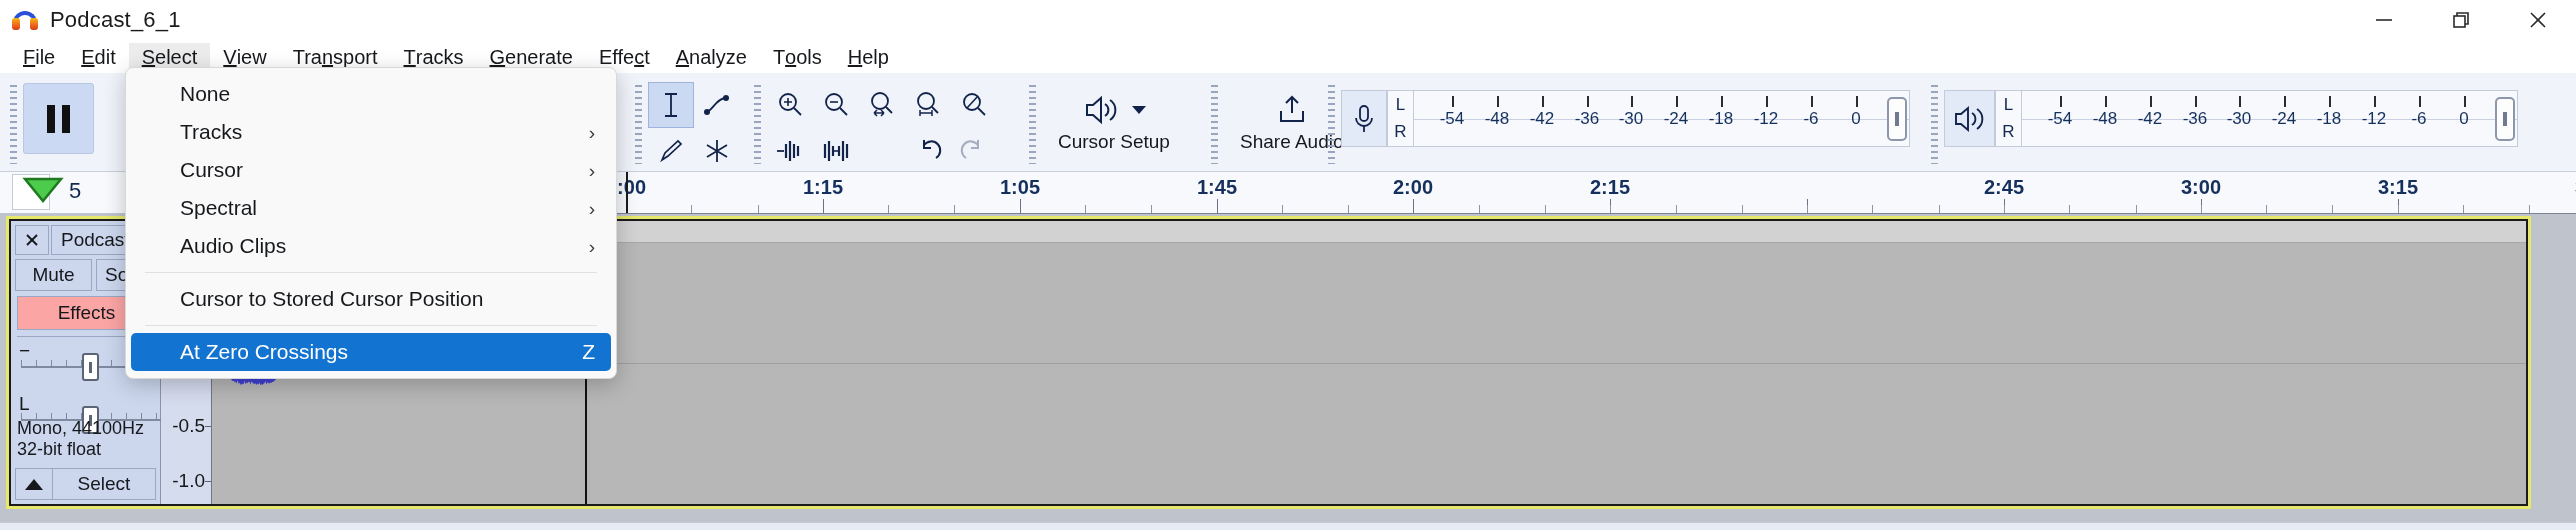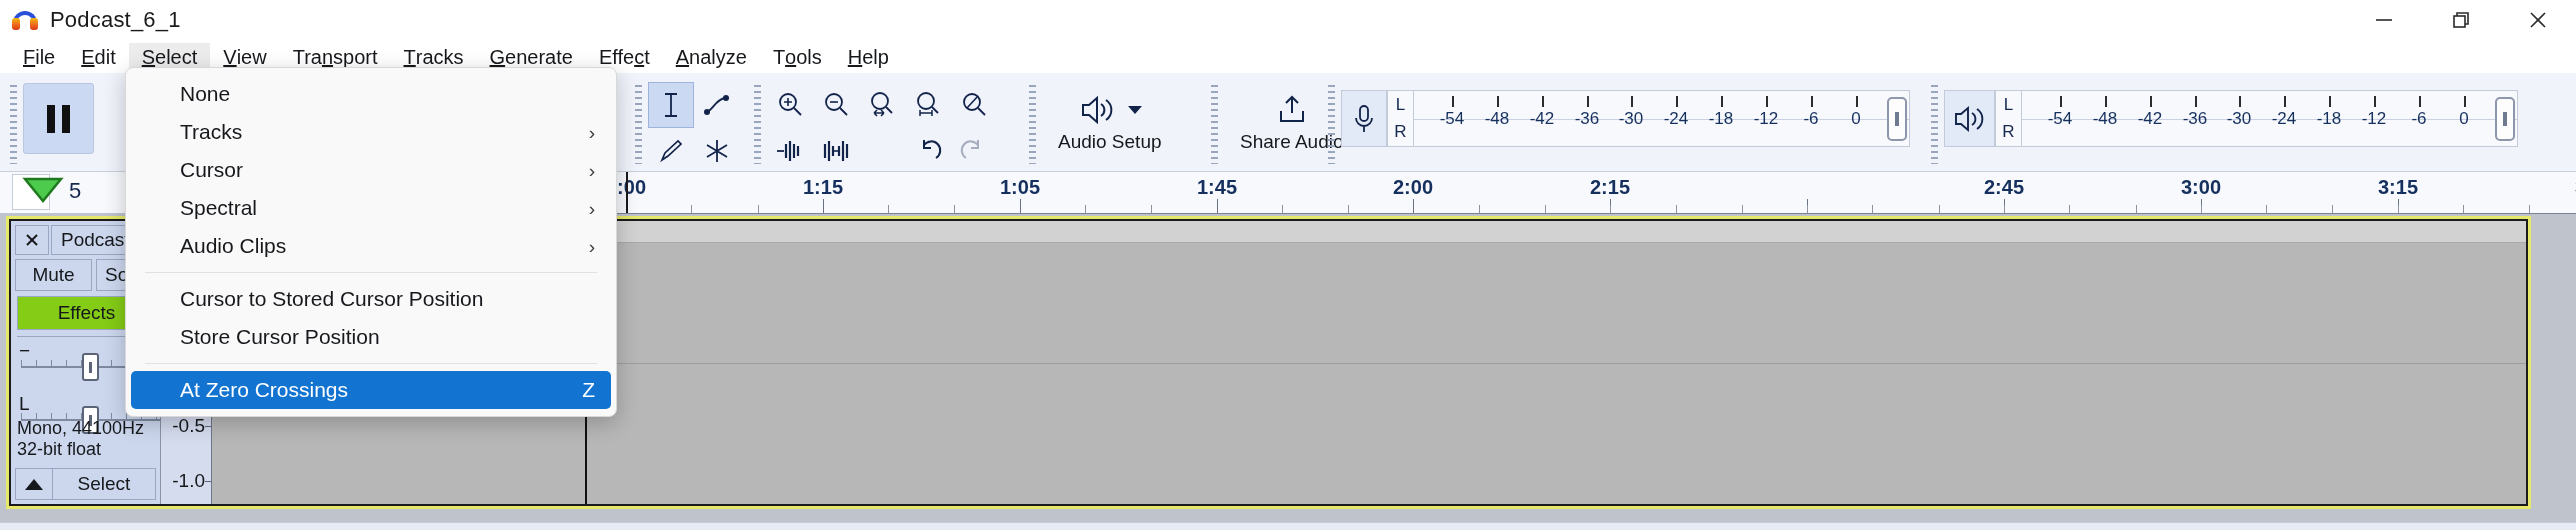--- a/index.html
+++ b/index.html
@@ -194,21 +194,21 @@
     font-size: 19px; color: #16181c;
   }
   .tc-solo {
     position: absolute; left: 85px; top: 38px; right: 0; height: 32px;
     border: 1px solid #9aa7c2; border-right: none; background: #ccd7ee;
     display: flex; align-items: center; justify-content: flex-start; padding-left: 8px;
     font-size: 19px; color: #16181c; overflow: hidden;
   }
   .tc-effects {
     position: absolute; left: 6px; top: 75px; right: 4px; height: 34px;
-    border: 1px solid #9aa7c2; background: #84cc16;
+    border: 1px solid #9aa7c2; background: #fca5a5;
     display: flex; align-items: center; justify-content: center;
     font-size: 19px; color: #16181c;
   }
   .tc-divider {
     position: absolute; left: 6px; right: 4px; height: 1px; background: #9aa7c2;
   }
   .slider-wrap { position: absolute; left: 6px; width: 148px; height: 44px; }
   .slider-wrap .sl-label {
     position: absolute; left: 2px; top: -2px; font-size: 19px; color: #16181c;
   }
@@ -465,21 +465,21 @@
       <div class="grip"></div>
       <div class="lab-btn">
         <span style="display:flex;align-items:center;gap:8px;">
           <svg class="icn" width="42" height="34" viewBox="0 0 42 34">
             <path d="M5 12 H11 L19 5 V29 L11 22 H5 Z" fill="none" stroke="#12234a" stroke-width="2"></path>
             <path d="M23 11 A7 7 0 0 1 23 23" fill="none" stroke="#12234a" stroke-width="2"></path>
             <path d="M28 7 A12 12 0 0 1 28 27" fill="none" stroke="#12234a" stroke-width="2"></path>
           </svg>
           <span style="width:0;height:0;border-left:7px solid transparent;border-right:7px solid transparent;border-top:8px solid #12234a;display:inline-block;"></span>
         </span>
-        <span class="lab">Audio Setup</span>
+        <span class="lab">Cursor Setup</span>
       </div>
     </div>
 
     <div class="tb-group" style="left:1209px;">
       <div class="grip"></div>
       <div class="lab-btn">
         <svg class="icn" width="38" height="34" viewBox="0 0 38 34">
           <path d="M19 4 V20 M13 10 L19 4 L25 10" fill="none" stroke="#12234a" stroke-width="2"></path>
           <path d="M8 18 V28 H30 V18" fill="none" stroke="#12234a" stroke-width="2"></path>
         </svg>
@@ -730,23 +730,20 @@
         <span class="arrow">›</span>
       </div>
       <div class="dd-item">
         <span>Audio Clips</span>
         <span class="arrow">›</span>
       </div>
       <div class="dd-sep"></div>
       <div class="dd-item">
         <span>Cursor to Stored Cursor Position</span>
       </div>
-      <div class="dd-item">
-        <span>Store Cursor Position</span>
-      </div>
       <div class="dd-sep"></div>
       <div class="dd-item hl">
         <span>At Zero Crossings</span>
         <span class="accel">Z</span>
       </div>
     </div>
 
 </div>
 
 

